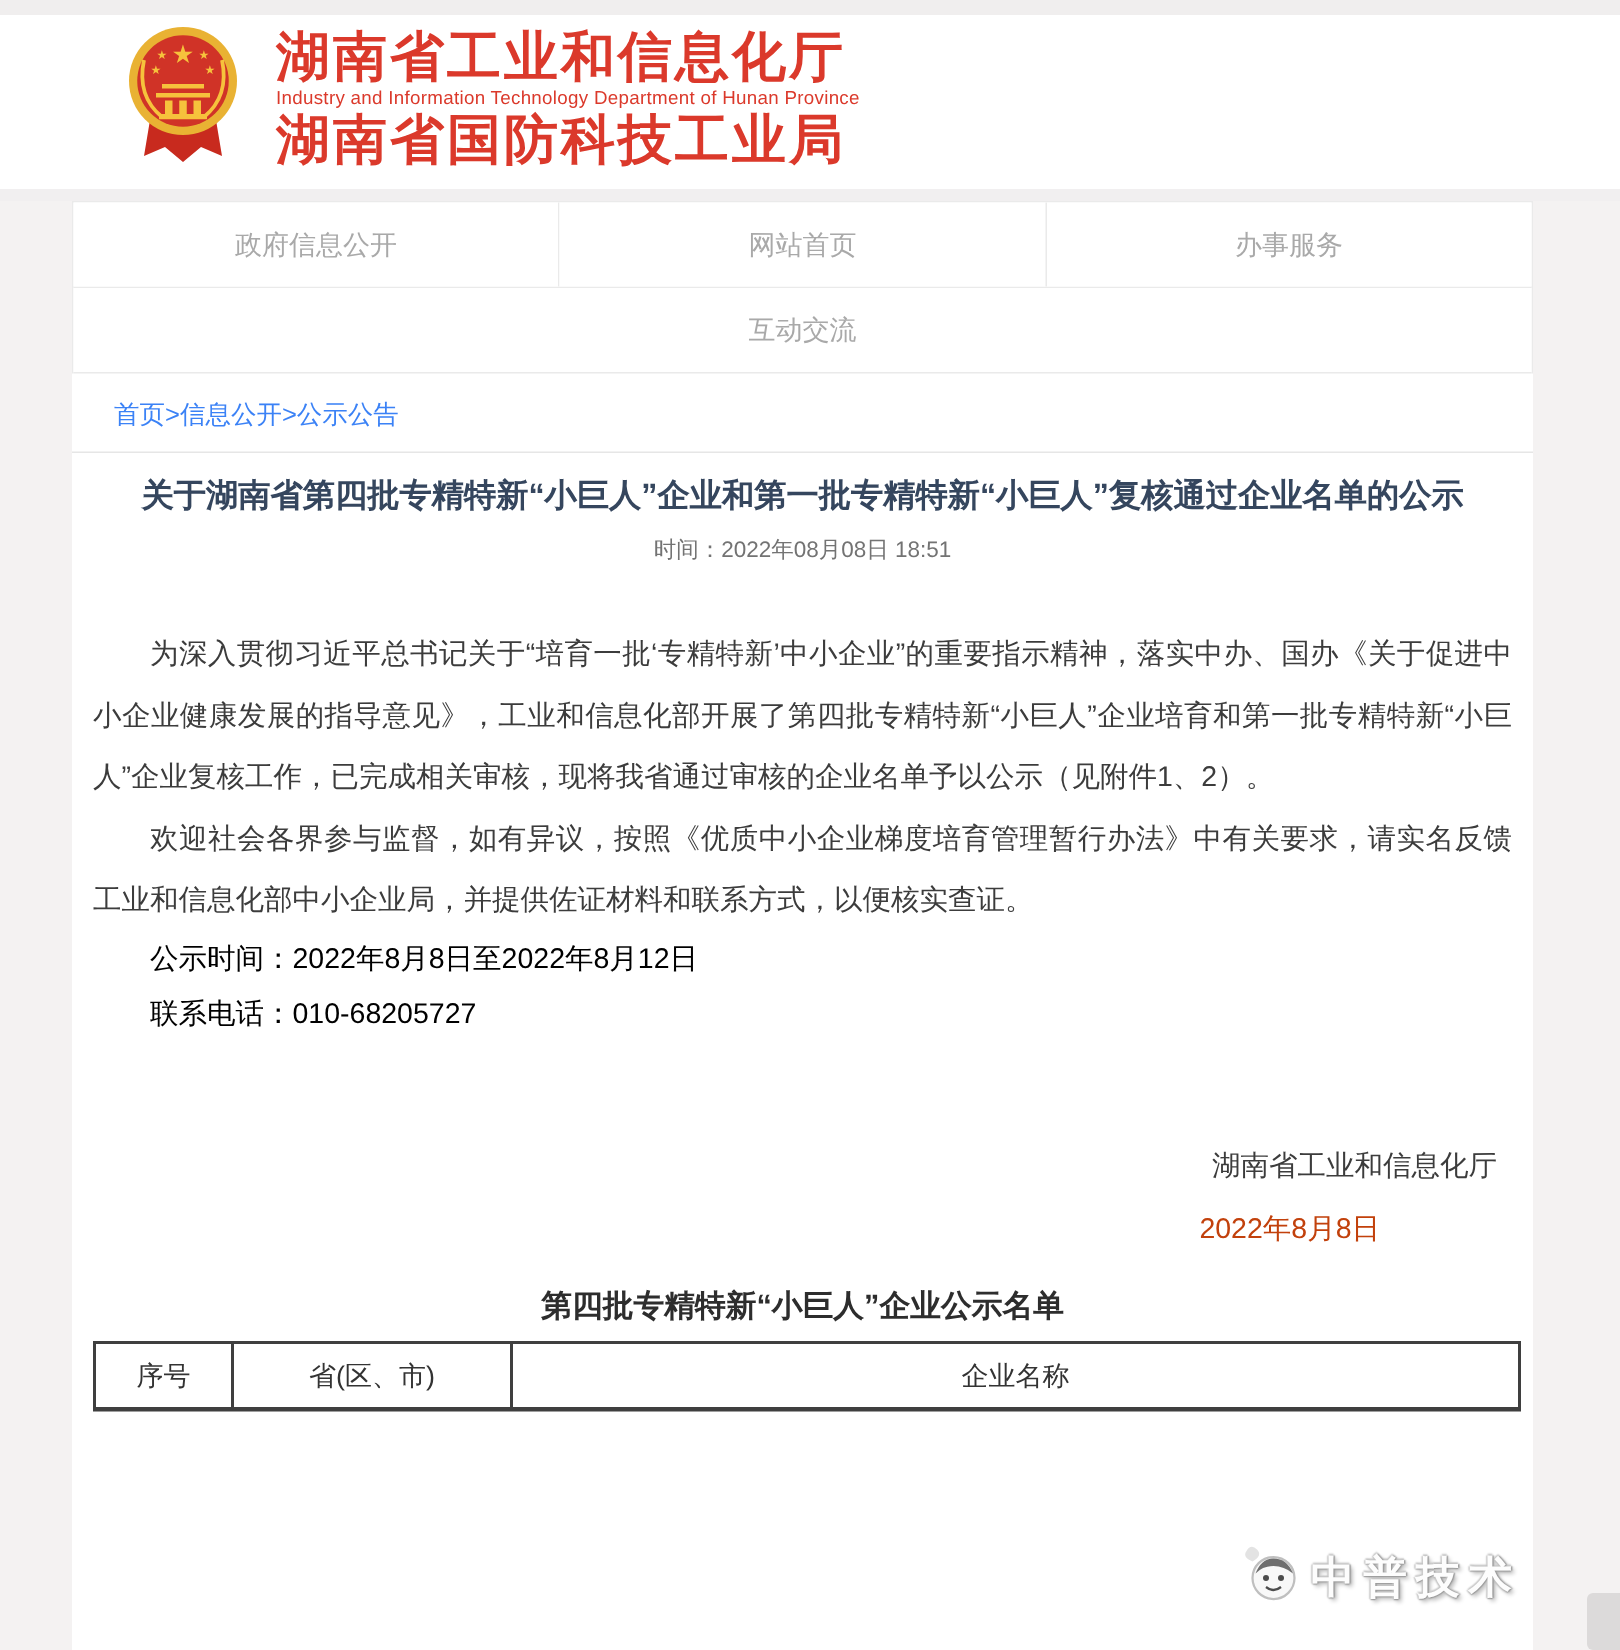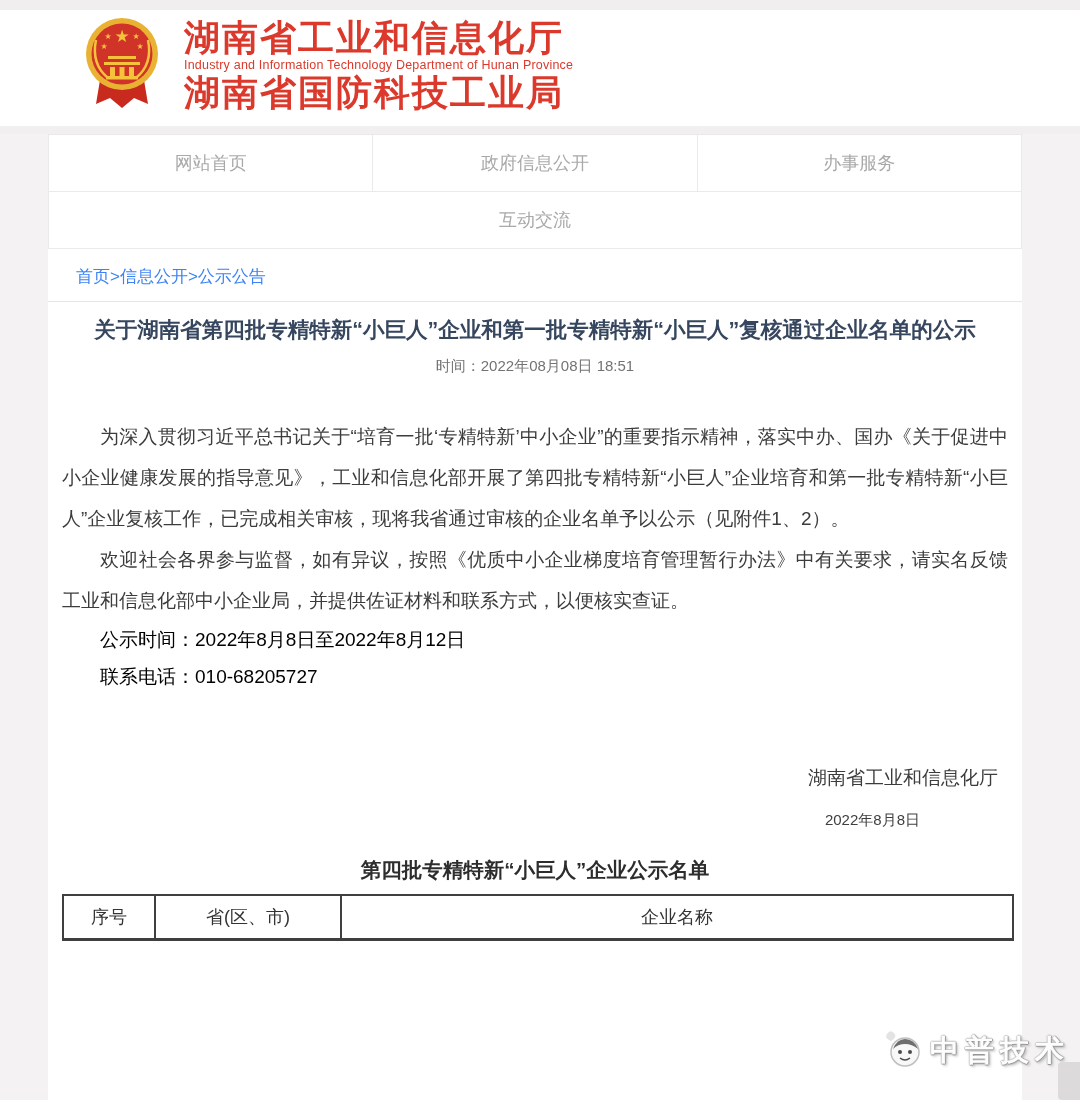--- a/index.html
+++ b/index.html
@@ -28,31 +28,31 @@
   .art-time{margin-top:13px;text-align:center;font-size:15px;color:#737373;}
   .para{margin:40px 0 0 0;font-size:19px;line-height:41px;color:#3c3c3c;text-indent:2em;text-align:justify;}
   .para + .para{margin-top:0;}
   .info{margin:0;font-size:19px;line-height:37px;color:#000000;text-indent:2em;}
   .att-block{margin-top:46px;}
   .att-line{font-size:19px;line-height:38px;color:#3c3c3c;}
   .att-line1{padding-left:38px;}
   .att-line2{padding-left:106px;}
   .signature{margin-top:62px;text-align:right;}
   .sig-org{font-size:19px;color:#3c3c3c;line-height:42px;padding-right:10px;}
-  .sig-date{font-size:15px;color:#404040;line-height:42px;padding-right:88px;}
+  .sig-date{font-size:19px;color:#c2410c;line-height:42px;padding-right:88px;}
   .att1-label{margin-top:22px;padding-left:38px;font-size:19px;color:#333333;}
   .tbl-title{margin-top:15px;text-align:center;font-weight:bold;font-size:20.5px;color:#2d2d2d;}
   
   table.list{margin:10px auto 0;width:952px;border-collapse:collapse;table-layout:fixed;background:#fff;}
   table.list th,table.list td{border:2px solid #3f3f3f;font-size:18px;color:#333333;}
   table.list th{height:40px;font-weight:normal;text-align:center;border-bottom:3px solid #3f3f3f;}
   .col-no{width:92px;}
   .col-prov{width:186px;}
   
-  .watermark{position:absolute;left:880px;top:1026px;display:flex;align-items:center;gap:6px;pointer-events:none;}
+  .watermark{position:absolute;left:824px;top:1026px;display:flex;align-items:center;gap:6px;pointer-events:none;}
   .wm-text{font-size:29px;font-weight:bold;letter-spacing:6px;color:#fdfdfd;
     text-shadow:1px 0 1px #9a9a9a,-1px 0 1px #cccccc,0 1px 1px #8a8a8a,0 -1px 1px #d2d2d2,2px 2px 3px #b9b9b9;}
   .corner-tab{position:absolute;right:0;top:1062px;width:22px;height:38px;background:#dcdada;border-radius:4px 0 0 4px;}
 </style>
 </head>
 <body>
 
 <div class="page">
   <div class="top-strip"></div>
 
@@ -83,22 +83,22 @@
       <div class="org-line">湖南省国防科技工业局</div>
     </div>
   </div>
 
   <div class="band"></div>
 
   <div class="content">
 
     <div class="nav">
       <div class="nav-row">
+        <div class="nav-cell">政府信息公开</div>
         <div class="nav-cell">网站首页</div>
-        <div class="nav-cell">政府信息公开</div>
         <div class="nav-cell">办事服务</div>
       </div>
       <div class="nav-row">
         <div class="nav-cell">互动交流</div>
       </div>
     </div>
 
     <div class="breadcrumb">首页&gt;信息公开&gt;公示公告</div>
 
     <div class="article">

